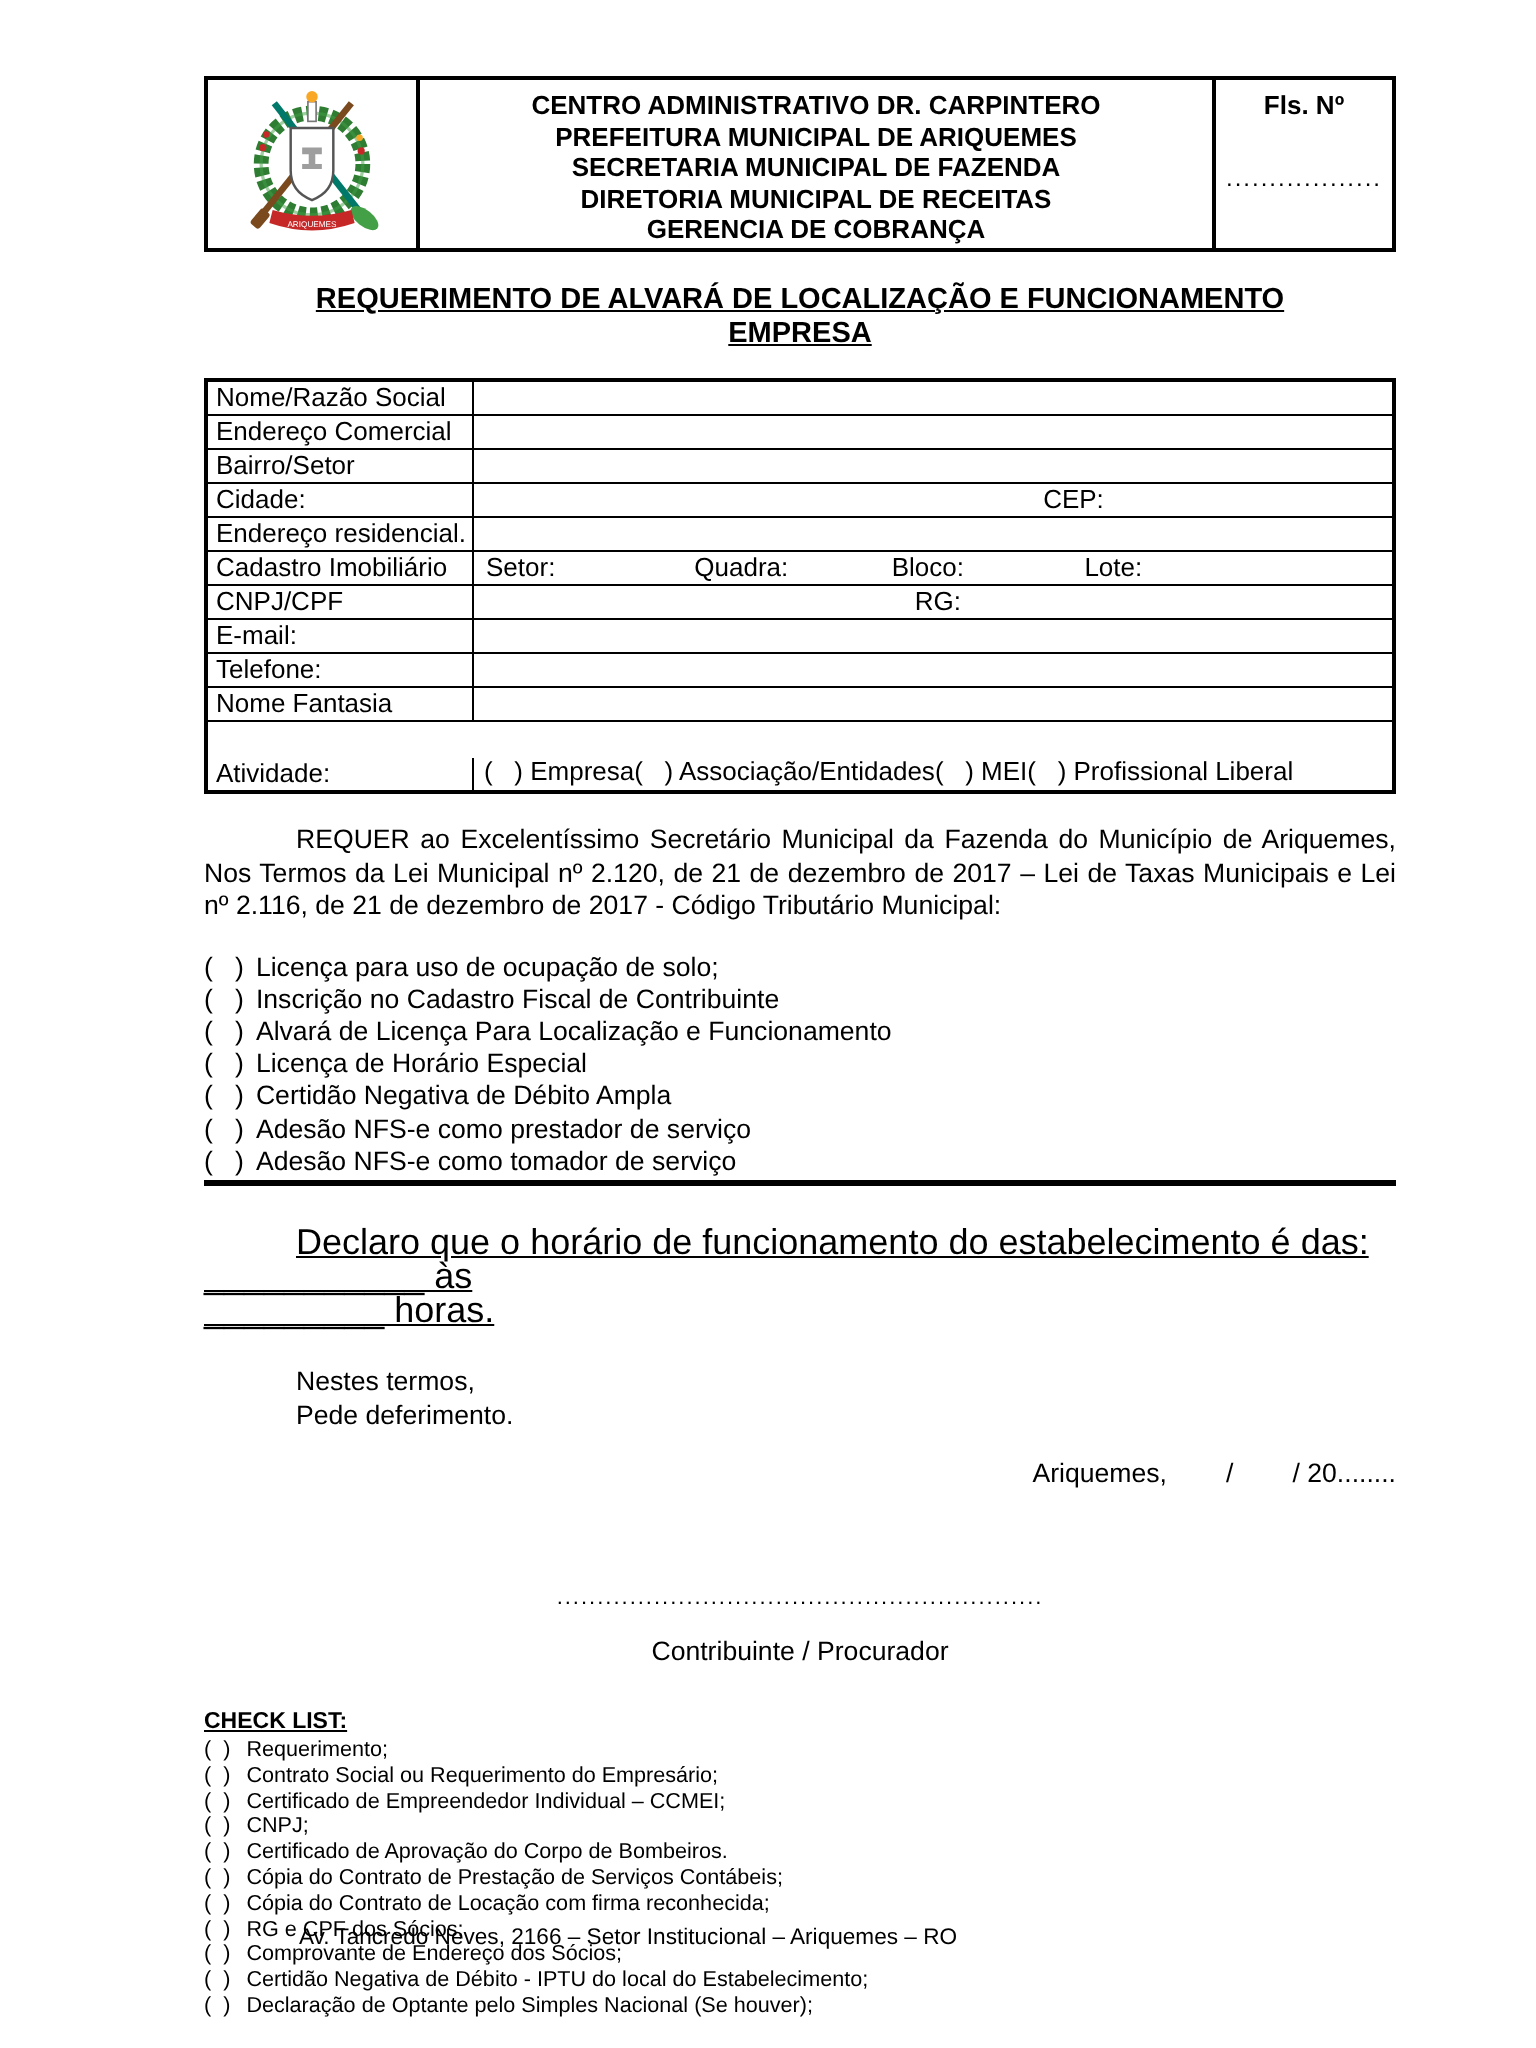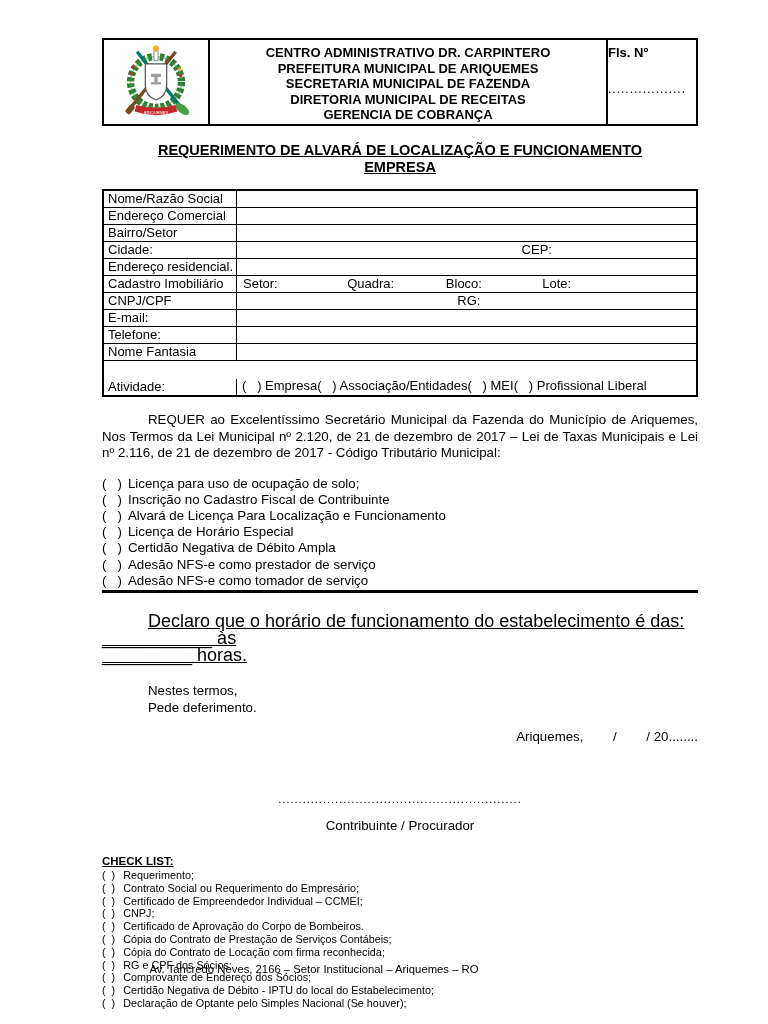--- a/index.html
+++ b/index.html
@@ -6,21 +6,21 @@
   html,body { background:#fff; }
   body { font-family:"Liberation Sans", sans-serif; color:#000; }
   .page { position:relative; width:768px; height:1024px; background:#ffffff; overflow:hidden; }
   .content { position:absolute; left:102px; top:0; width:596px; }
 
   
   .header-box { margin-top:38px; height:88px; border:2px solid #000; display:flex; }
   .logo-cell { width:106px; border-right:2px solid #000; display:flex; align-items:center; justify-content:center; }
   .center-cell { flex:1; text-align:center; padding-top:5px; }
   .center-cell .hline { font-weight:700; font-size:13px; line-height:15.5px; }
-  .fls-cell { width:90px; border-left:2px solid #000; text-align:left; padding-top:5px; }
+  .fls-cell { width:90px; border-left:2px solid #000; text-align:center; padding-top:5px; }
   .fls-label { font-weight:700; font-size:13px; }
   .fls-dots { font-size:12px; margin-top:22px; letter-spacing:1px; }
 
   
   .title { margin-top:16px; text-align:center; }
   .title div { font-weight:700; font-size:14.5px; line-height:17px; text-decoration:underline; }
 
   
   .form-table { margin-top:13px; border:2px solid #000; }
   .frow { display:flex; border-bottom:1px solid #000; height:17px; font-size:13px; line-height:16px; }

